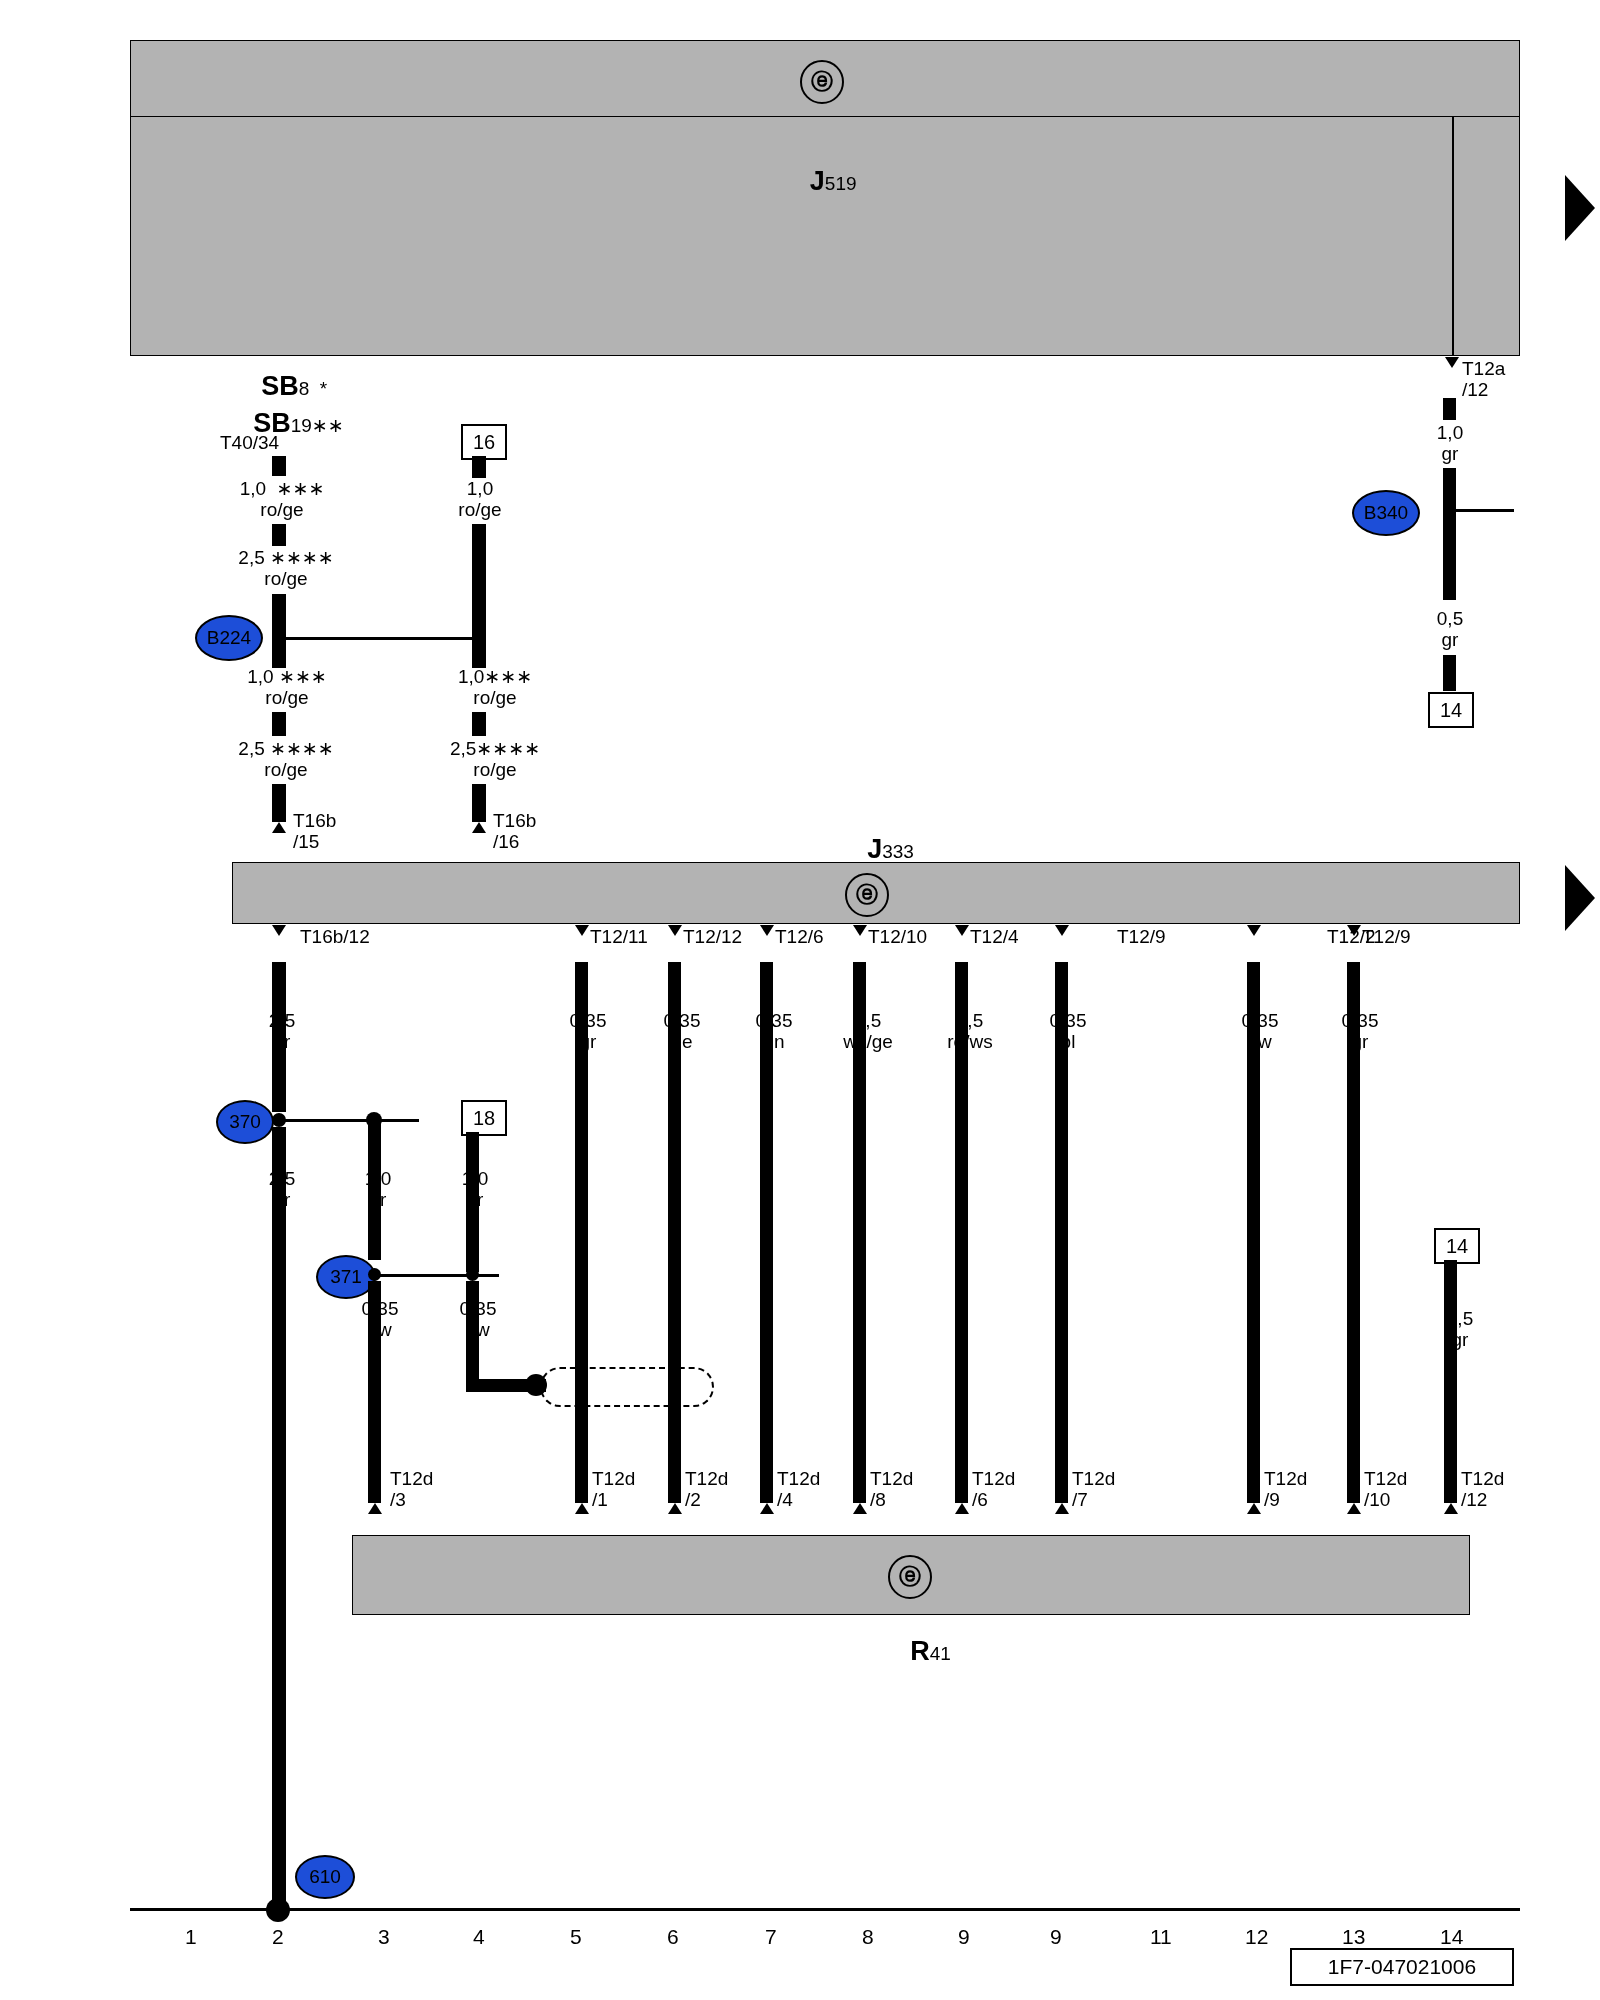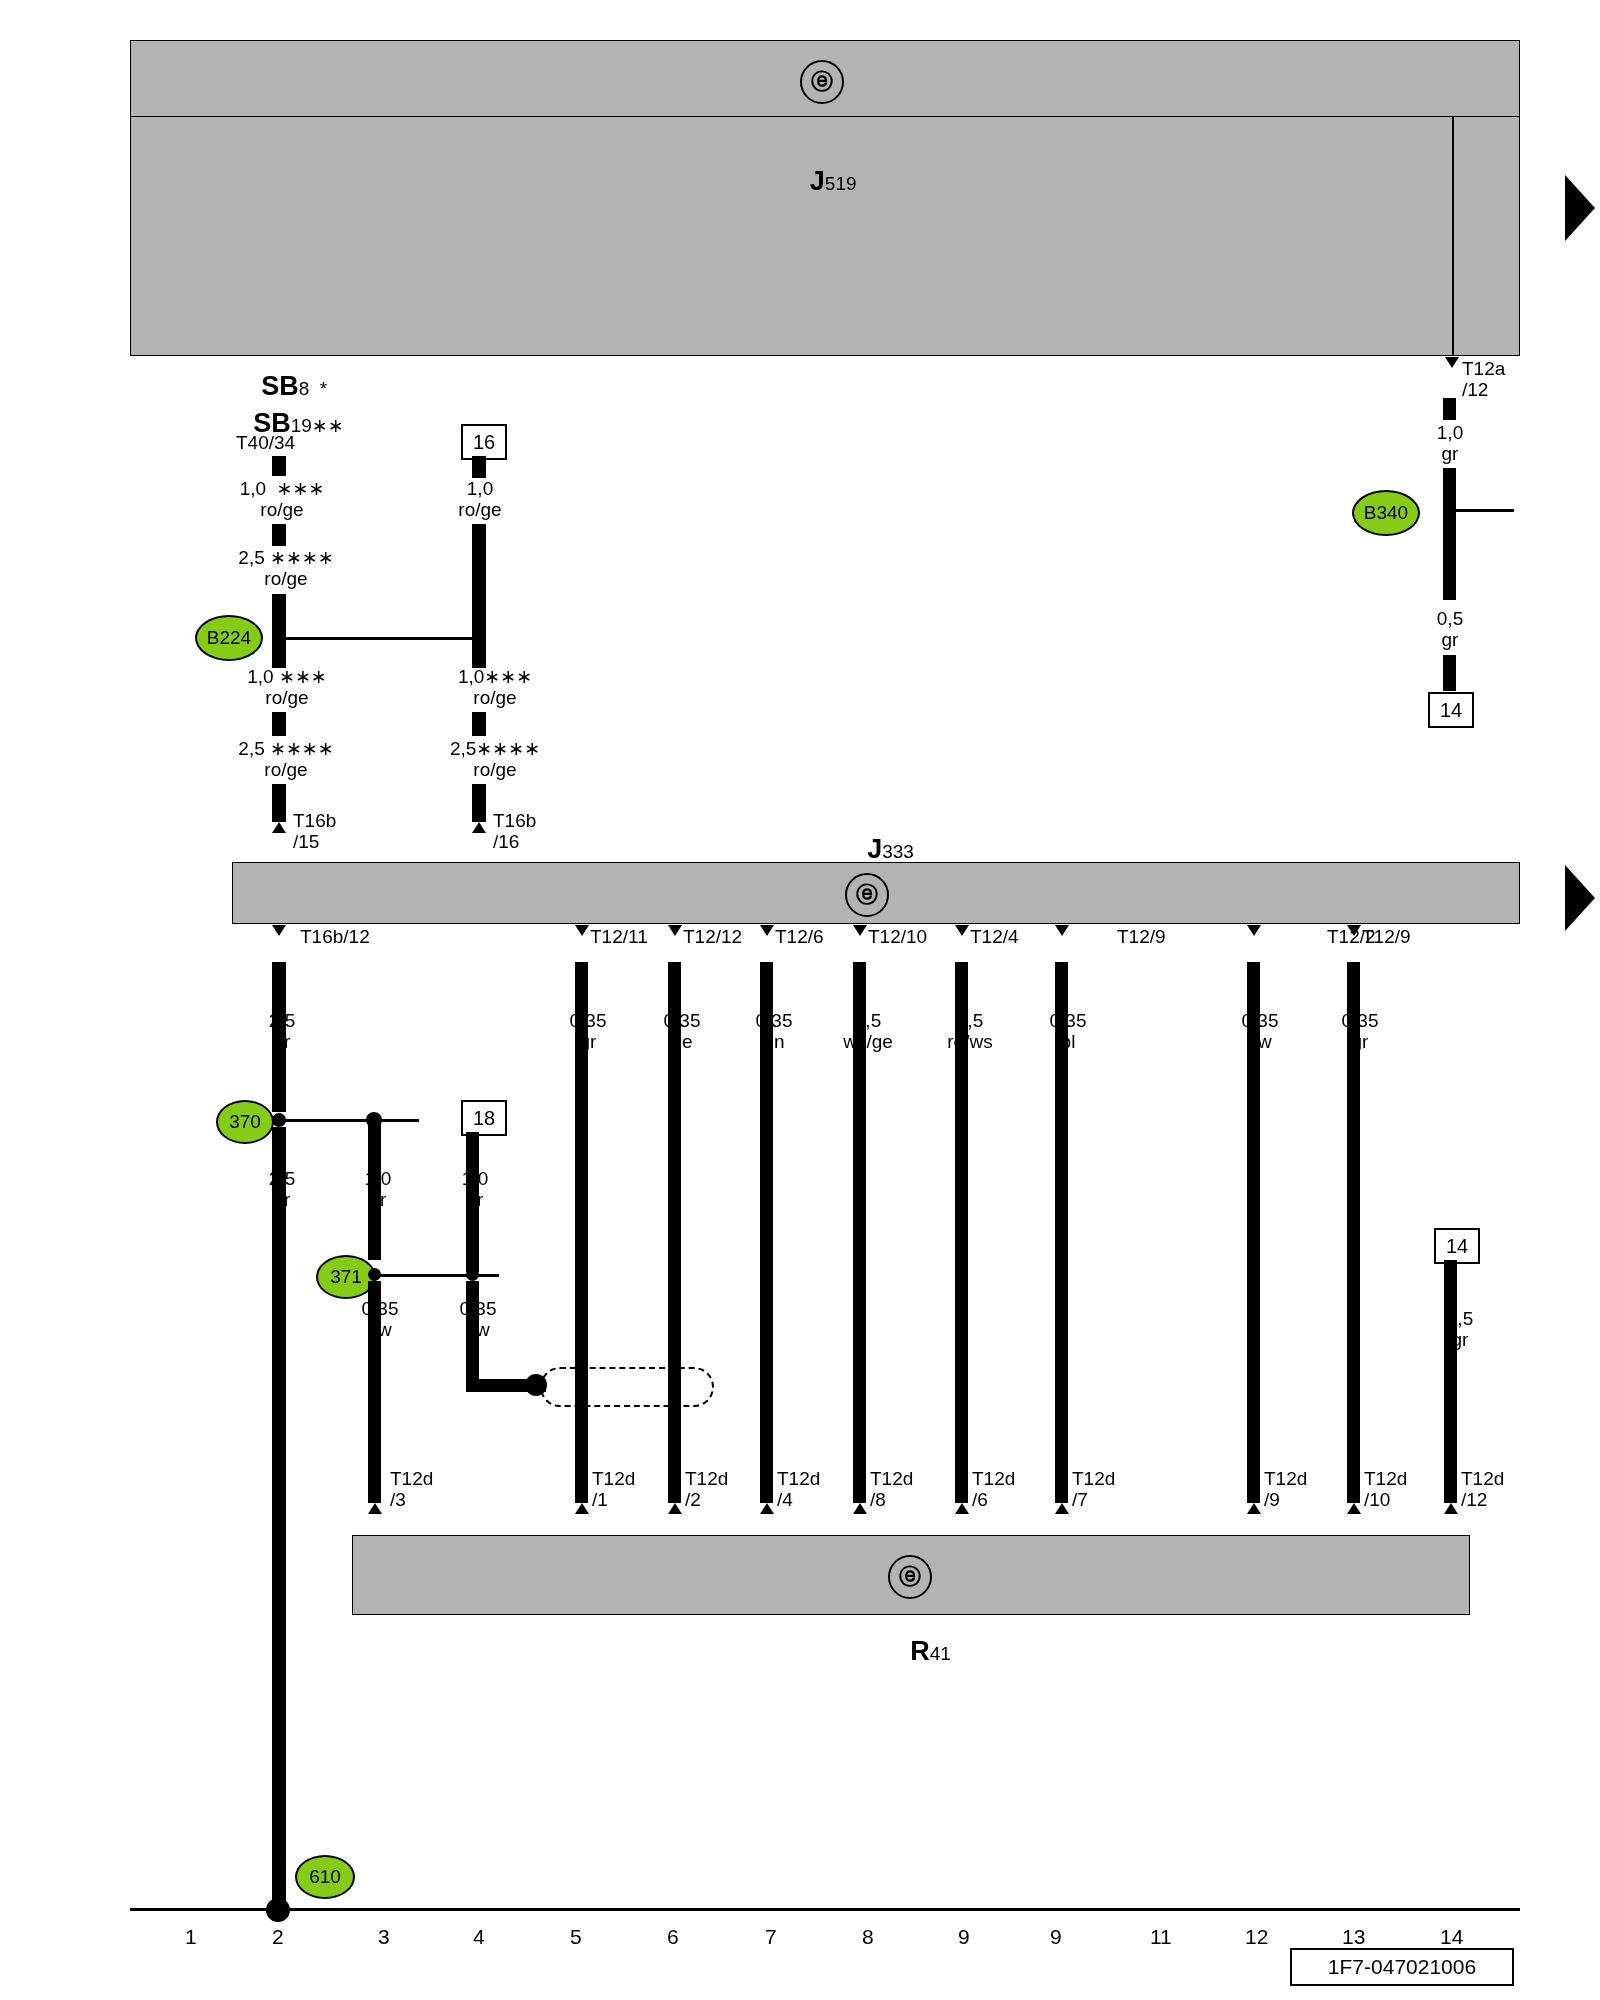--- a/index.html
+++ b/index.html
@@ -6,21 +6,21 @@
   body{width:1600px;height:2000px;position:relative;font-family:"Liberation Sans",sans-serif;color:#000;}
   #sheet{position:absolute;left:0;top:0;width:1600px;height:2000px;}
   .abs{position:absolute;}
   .blk{background:#000;}
   .gray{background:#b3b3b3;border:1.5px solid #000;box-sizing:border-box;}
   .lbl{position:absolute;font-size:19px;line-height:21px;white-space:pre;text-align:center;}
   .lblL{position:absolute;font-size:19px;line-height:21px;white-space:pre;}
   .big{font-size:27px;font-weight:bold;}
   .sub{font-size:19px;}
   .num{position:absolute;font-size:21px;}
-  .circle{position:absolute;border:2.5px solid #000;border-radius:50%;background:#84cc16;
+  .circle{position:absolute;border:2.5px solid #000;border-radius:50%;background:#1d4ed8;
           display:flex;align-items:center;justify-content:center;font-size:19px;}
   .boxnum{position:absolute;border:2.5px solid #000;background:#fff;
           display:flex;align-items:center;justify-content:center;font-size:20px;}
   .dot{position:absolute;background:#000;border-radius:50%;}
   .hline{position:absolute;background:#000;height:3px;}
   .vthin{position:absolute;background:#000;width:2px;}
   .arrowdown{position:absolute;width:0;height:0;border-left:7px solid transparent;
              border-right:7px solid transparent;border-top:11px solid #000;}
   .arrowup{position:absolute;width:0;height:0;border-left:7px solid transparent;
            border-right:7px solid transparent;border-bottom:11px solid #000;}
@@ -62,21 +62,21 @@
   <div class="lbl" style="left:1410px;top:608px;width:80px;">0,5<br>gr</div>
   <div class="blk abs" style="left:1443px;top:655px;width:13px;height:36px;"></div>
   <div class="boxnum" style="left:1428px;top:692px;width:42px;height:32px;">14</div>
 
   <div class="lblL" style="left:240px;top:355px;">
     <span class="big">SB</span><span class="sub">8</span>&nbsp;&nbsp;<span class="sub">*</span>
   </div>
   <div class="lblL" style="left:232px;top:392px;">
     <span class="big">SB</span><span class="sub">19</span><span class="sub">∗∗</span>
   </div>
-  <div class="lblL" style="left:236px;top:432px;">T40/34</div>
+  <div class="lblL" style="left:220px;top:432px;">T40/34</div>
 
   <div class="blk abs" style="left:272px;top:456px;width:14px;height:20px;"></div>
   <div class="lbl" style="left:222px;top:478px;width:120px;">1,0&nbsp;&nbsp;∗∗∗<br>ro/ge</div>
   <div class="blk abs" style="left:272px;top:524px;width:14px;height:22px;"></div>
   <div class="lbl" style="left:216px;top:547px;width:140px;">2,5&nbsp;∗∗∗∗<br>ro/ge</div>
   <div class="blk abs" style="left:272px;top:594px;width:14px;height:74px;"></div>
   <div class="circle" style="left:195px;top:615px;width:64px;height:42px;">B224</div>
   <div class="dot" style="left:272px;top:631px;width:14px;height:14px;"></div>
   <div class="hline" style="left:279px;top:637px;width:200px;"></div>
   <div class="lbl" style="left:222px;top:666px;width:130px;">1,0&nbsp;∗∗∗<br>ro/ge</div>

